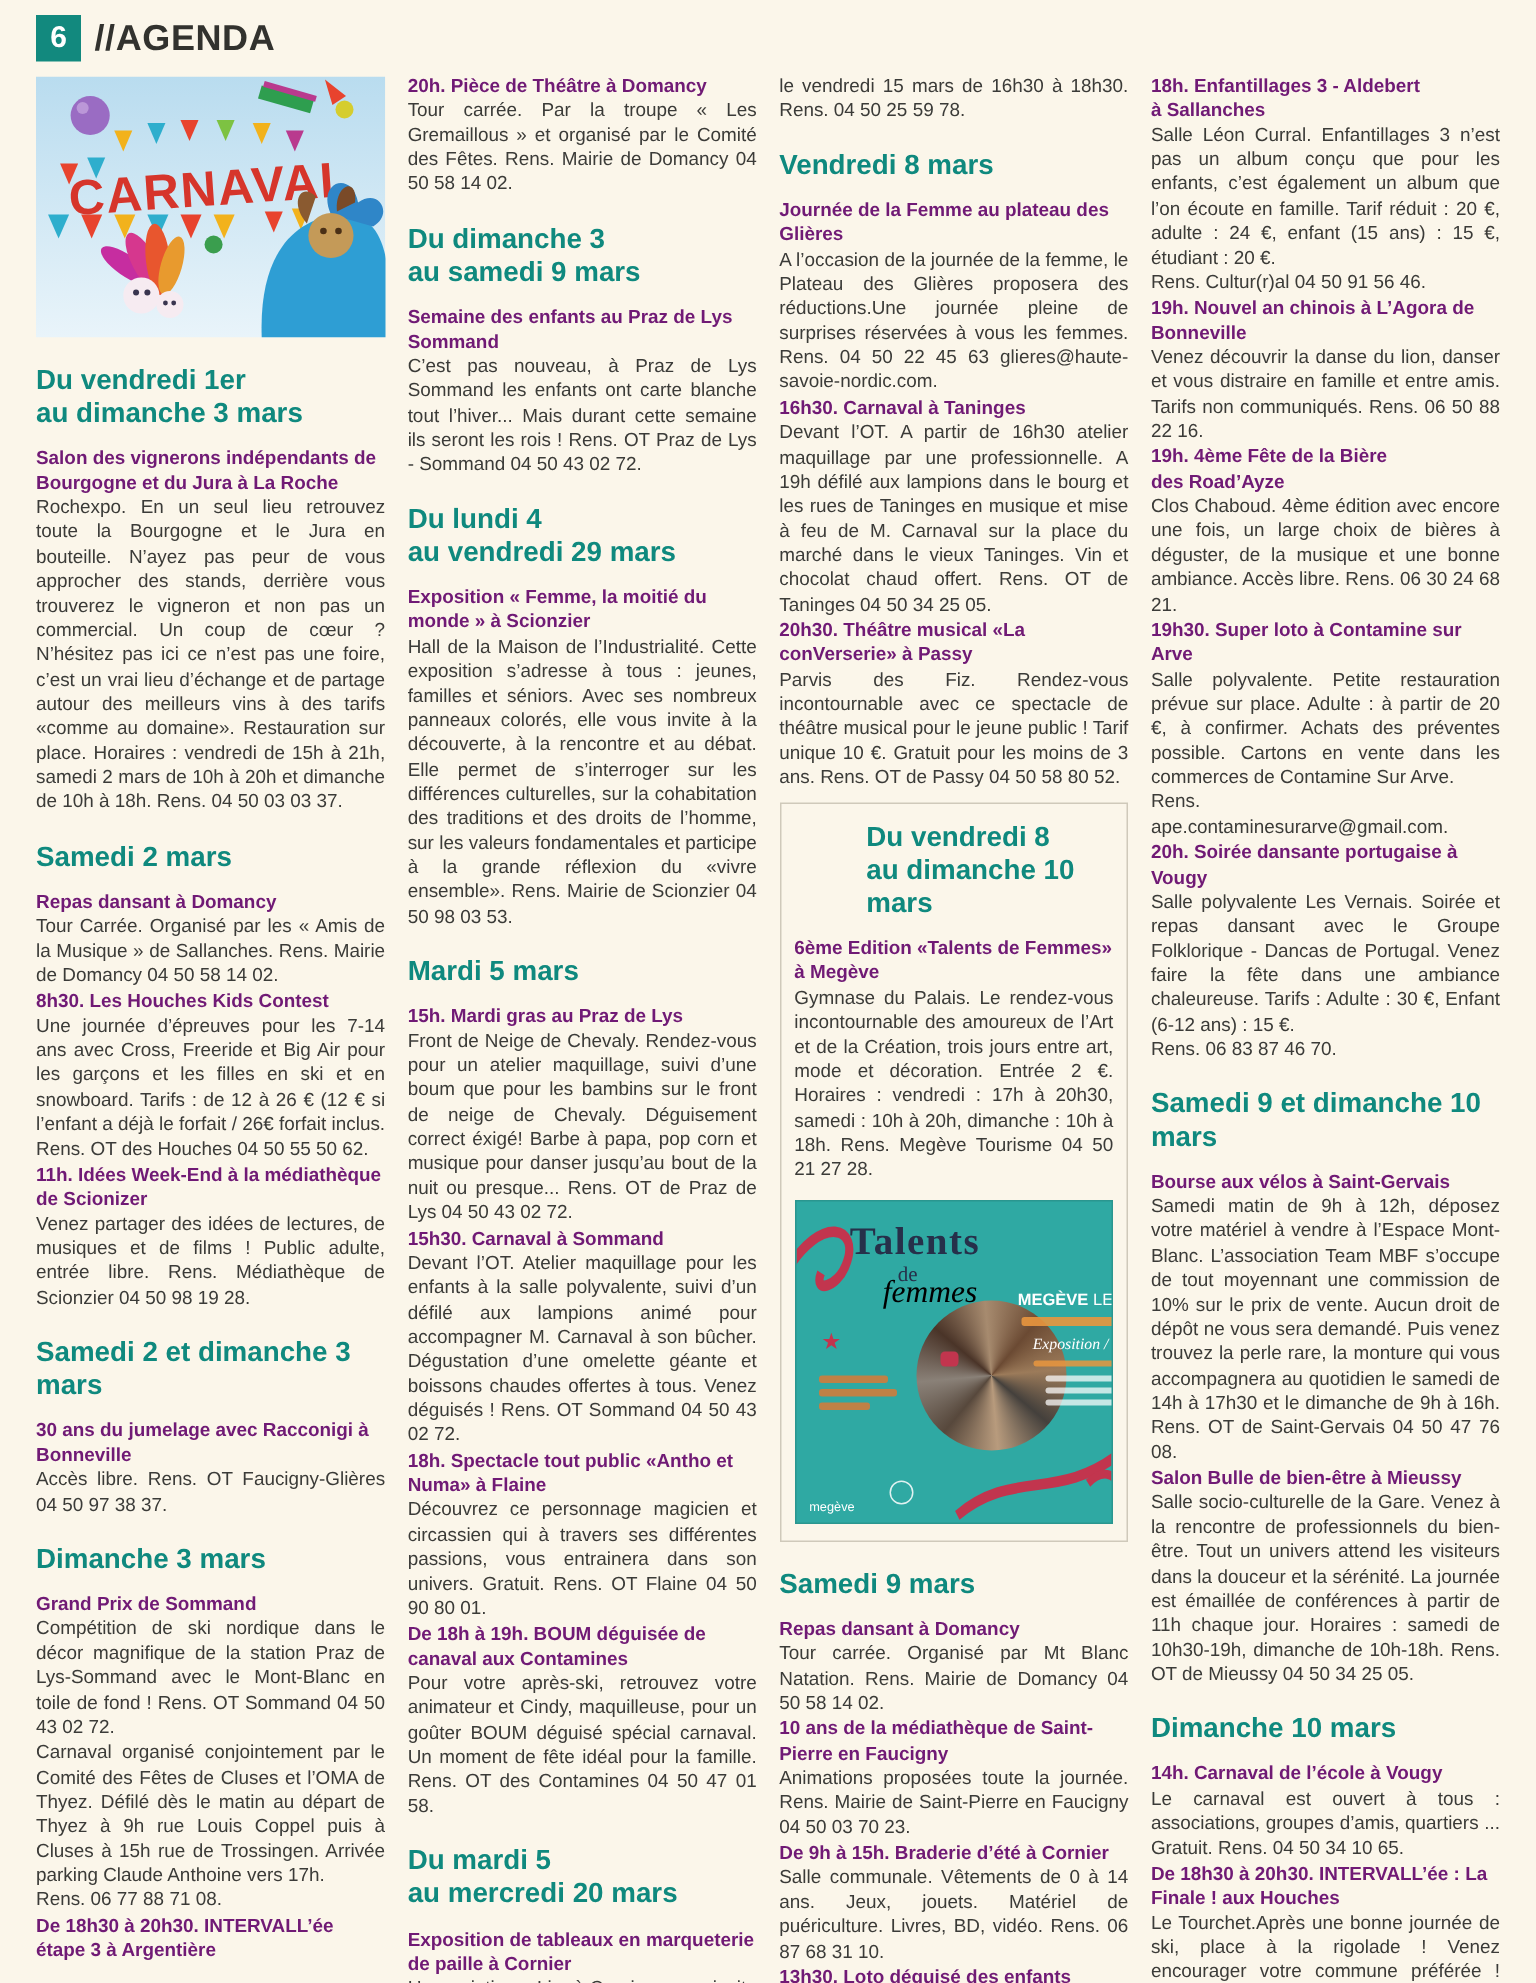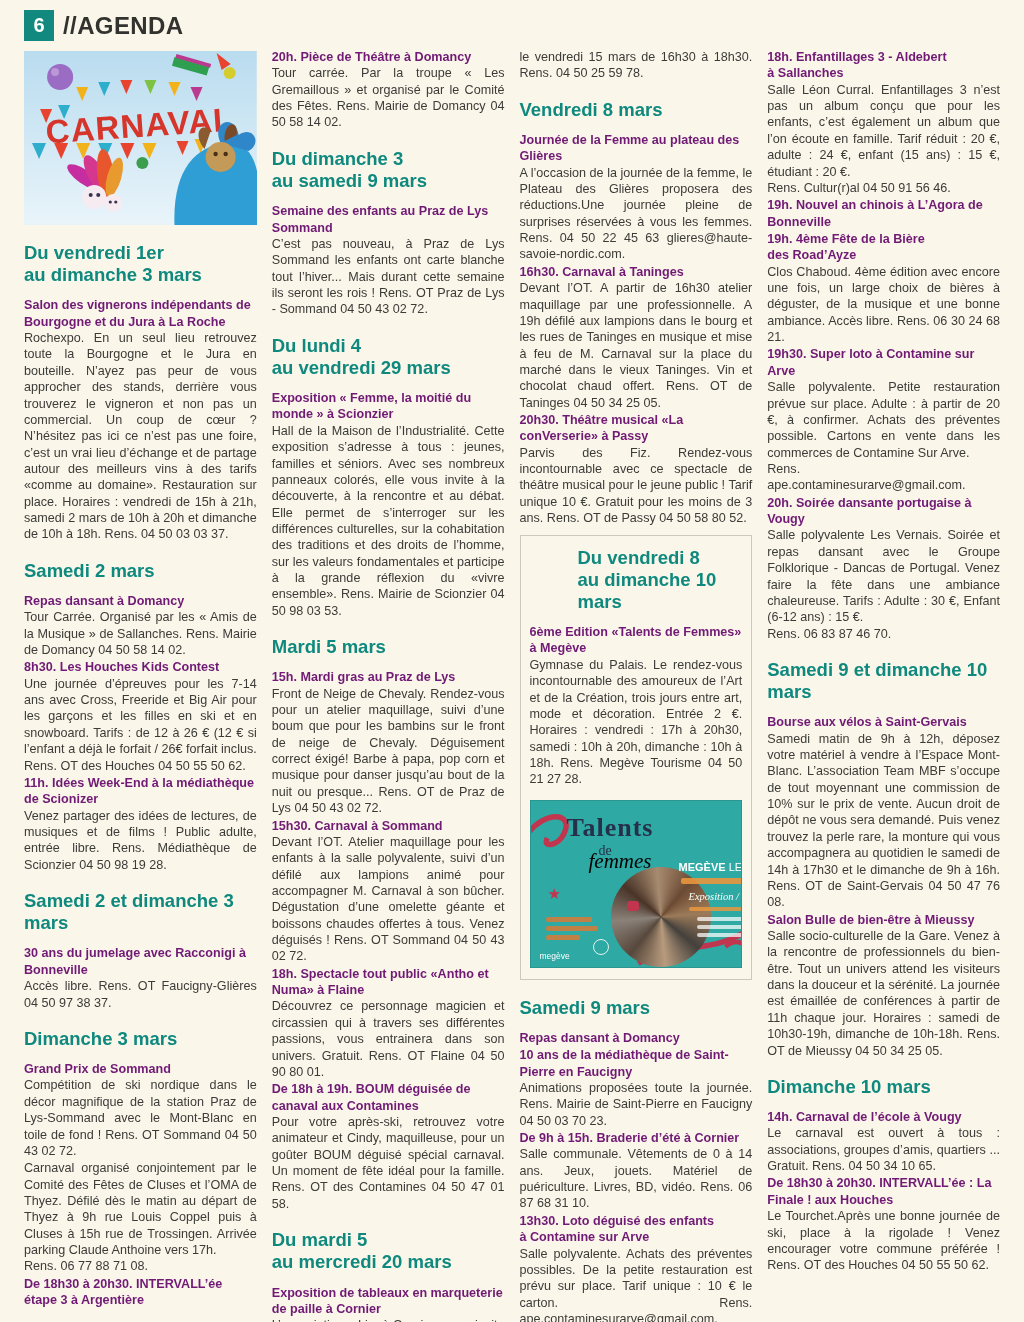--- a/index.html
+++ b/index.html
@@ -36,21 +36,21 @@
   }
 
   .info-box { border:1px solid #cfc9ba; padding:9px 9px 11px; margin:8px 0 12px; background:#fbf6ea; }
   .info-box h2.date-heading { margin-top:2px;margin-left:48px; }
 
   
   .carnival { height:174px; margin:2px 0 16px; }
   .carnival svg { display:block; width:100%; height:100%; }
 
   
-  .poster { position:relative; height:168px; background:#2fa9a3; margin-top:12px; overflow:hidden; border:1px solid #2a968f; }
+  .poster { position:relative; height:216px; background:#2fa9a3; margin-top:12px; overflow:hidden; border:1px solid #2a968f; }
   .poster .rib { position:absolute; inset:0; width:100%; height:100%; }
   .poster .t1 { position:absolute; left:36px; top:12px; font-family:"Liberation Serif",serif; font-weight:bold; font-size:26px; color:#26304a; letter-spacing:1px; }
   .poster .t2 { position:absolute; left:68px; top:42px; font-family:"Liberation Serif",serif; font-size:14px; color:#26304a; }
   .poster .t3 { position:absolute; left:58px; top:48px; font-family:"Liberation Serif",serif; font-style:italic; font-size:21px; color:#000000; }
   .poster .star { position:absolute; left:17px; top:84px; color:#c2354e; font-size:15px; }
   .poster .collage { position:absolute; left:80px; top:66px; width:100px; height:100px; border-radius:50%;
     background:conic-gradient(from 40deg,#6b4a33,#9c7b5a,#44403c,#b89b7d,#57483c,#8a8178,#4a3428,#a78b6f,#6b4a33); }
   .poster .collage::after { content:""; position:absolute; left:16px; top:34px; width:12px; height:10px; background:#c2354e; border-radius:3px; }
   .poster .venue { position:absolute; left:148px; top:60px; font-size:11px; color:#fff; white-space:nowrap; }
   .poster .venue b { font-weight:bold; }
@@ -263,20 +263,21 @@
             <span></span>
             <span></span>
           </div>
     <div class="badge"></div>
     <div class="logo">megève</div>
   </div>
 </div>
       <h2 class="date-heading">Samedi 9 mars</h2>
       <div class="event">
         <h3 class="event-title">Repas dansant à Domancy</h3>
+        <p class="event-body">Tour carrée. Organisé par Mt Blanc Natation. Rens. Mairie de Domancy 04 50 58 14 02.</p>
       </div>
       <div class="event">
         <h3 class="event-title">10 ans de la médiathèque de Saint-Pierre en Faucigny</h3>
         <p class="event-body">Animations proposées toute la journée. Rens. Mairie de Saint-Pierre en Faucigny 04 50 03 70 23.</p>
       </div>
       <div class="event">
         <h3 class="event-title">De 9h à 15h. Braderie d’été à Cornier</h3>
         <p class="event-body">Salle communale. Vêtements de 0 à 14 ans. Jeux, jouets. Matériel de puériculture. Livres, BD, vidéo. Rens. 06 87 68 31 10.</p>
       </div>
       <div class="event">
@@ -287,20 +288,21 @@
     </section>
   <section class="column">
       <div class="event">
         <h3 class="event-title">18h. Enfantillages 3 - Aldebert
 à Sallanches</h3>
         <p class="event-body">Salle Léon Curral. Enfantillages 3 n’est pas un album conçu que pour les enfants, c’est également un album que l’on écoute en famille. Tarif réduit : 20 €, adulte : 24 €, enfant (15 ans) : 15 €, étudiant : 20 €.
 Rens. Cultur(r)al 04 50 91 56 46.</p>
       </div>
       <div class="event">
         <h3 class="event-title">19h. Nouvel an chinois à L’Agora de Bonneville</h3>
+        <p class="event-body">Venez découvrir la danse du lion, danser et vous distraire en famille et entre amis. Tarifs non communiqués. Rens. 06 50 88 22 16.</p>
       </div>
       <div class="event">
         <h3 class="event-title">19h. 4ème Fête de la Bière
 des Road’Ayze</h3>
         <p class="event-body">Clos Chaboud. 4ème édition avec encore une fois, un large choix de bières à déguster, de la musique et une bonne ambiance. Accès libre. Rens. 06 30 24 68 21.</p>
       </div>
       <div class="event">
         <h3 class="event-title">19h30. Super loto à Contamine sur Arve</h3>
         <p class="event-body">Salle polyvalente. Petite restauration prévue sur place. Adulte : à partir de 20 €, à confirmer. Achats des préventes possible. Cartons en vente dans les commerces de Contamine Sur Arve.
 Rens. ape.contaminesurarve@gmail.com.</p>

